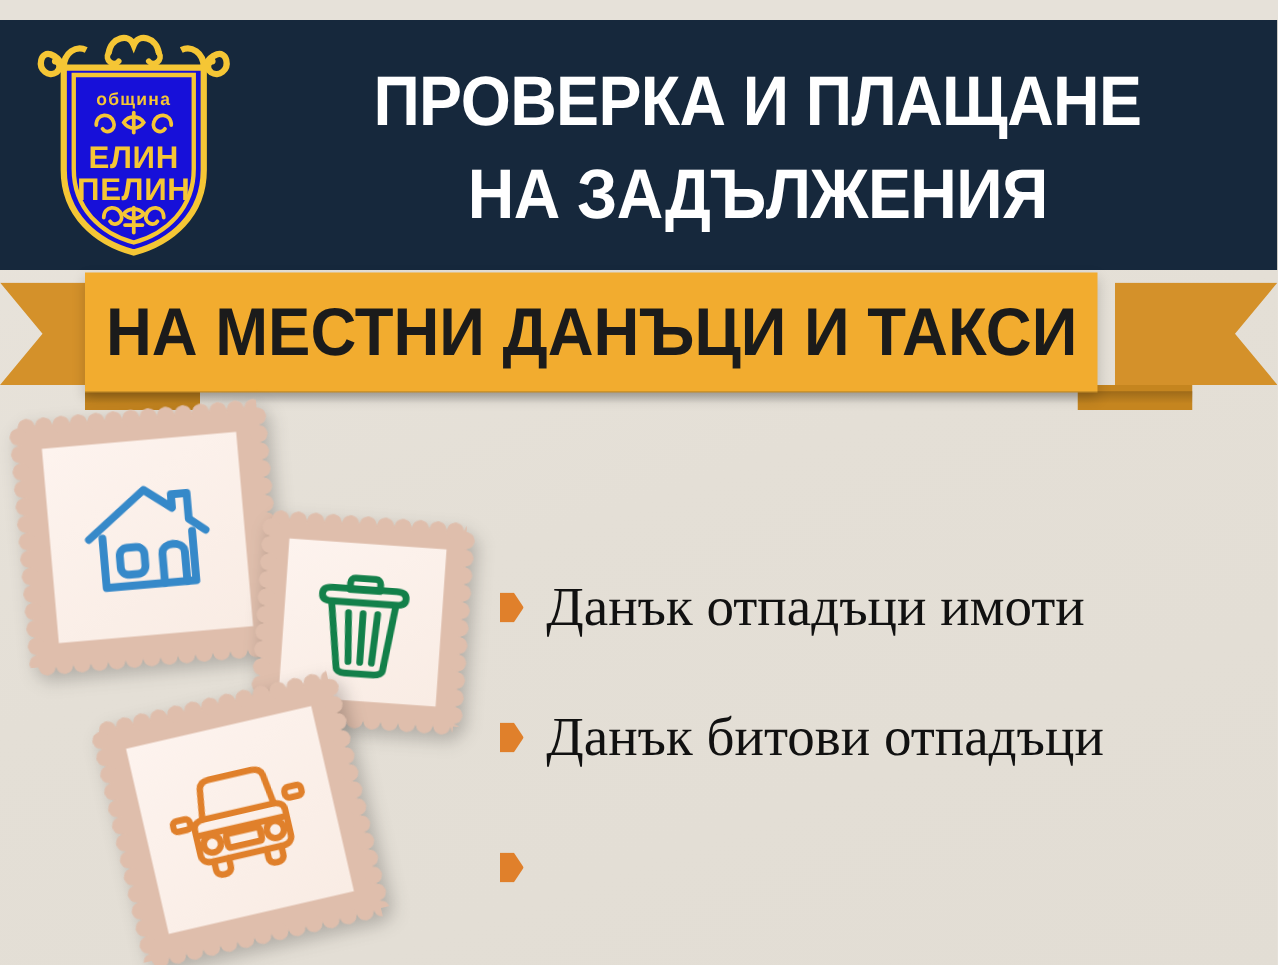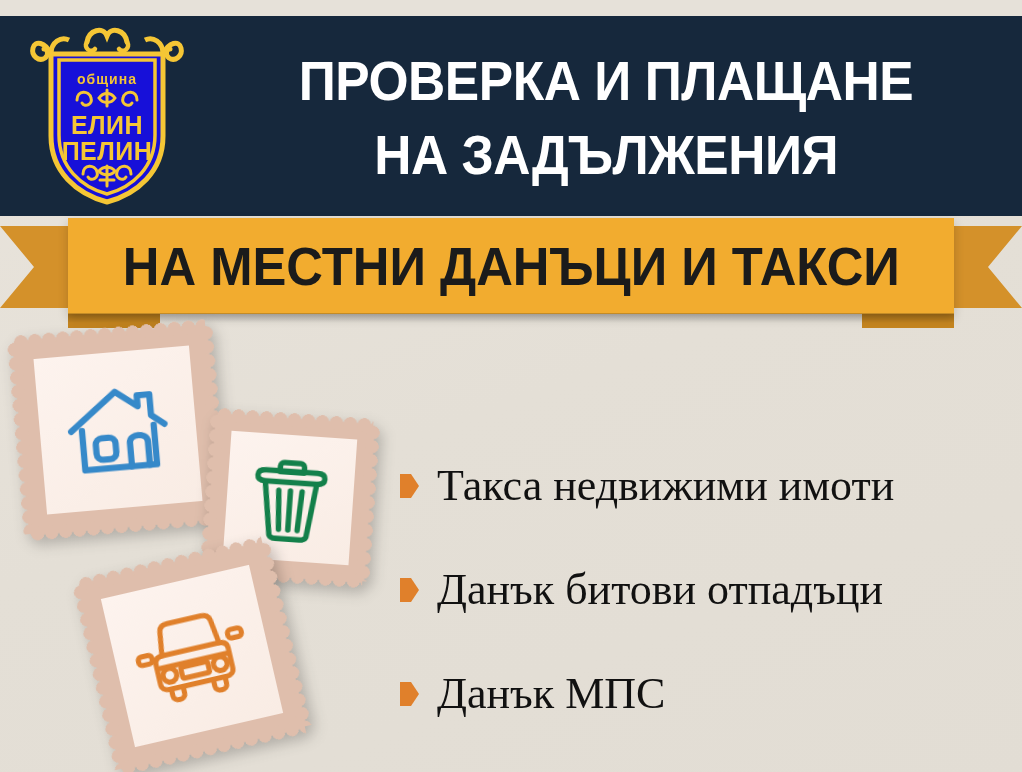--- a/index.html
+++ b/index.html
@@ -58,21 +58,21 @@
   .ribbon-tail.right{
     right:0;
     clip-path:polygon(0 0,130px 0,96px 41px,130px 82px,0 82px);
   }
   .ribbon-fold{
     position:absolute;top:92px;height:20px;width:92px;background:#c5851f;
   }
   .ribbon-fold.left{left:68px;clip-path:polygon(0 0,92px 0,92px 20px,0 20px);}
   .ribbon-fold.right{right:68px;clip-path:polygon(0 0,92px 0,92px 20px,0 20px);}
   .ribbon-main{
-    position:absolute;left:68px;top:2px;width:886px;height:96px;
+    position:absolute;left:68px;top:2px;width:810px;height:96px;
     background:#f2ac2f;
     display:flex;align-items:center;justify-content:center;
     box-shadow:0 4px 10px rgba(0,0,0,0.18);
   }
   .ribbon-text{
     color:#1b1b1b;
     font-family:"Liberation Sans",sans-serif;
     font-weight:bold;
     font-size:54px;
     line-height:56px;
@@ -259,28 +259,27 @@
           <path d="M83 84 V92 C83 96 86 98 90 98 C94 98 97 96 97 92 V84"></path>
         </g>
       </svg>
     </div>
   </div>
 
   <div class="tax-list">
 
     <div class="tax-item">
       <span class="bullet"></span>
-      <span class="tax-label">Такса недвижими имоти</span>
+      <span class="tax-label">Данък отпадъци имоти</span>
     </div>
 
     <div class="tax-item">
       <span class="bullet"></span>
       <span class="tax-label">Данък битови отпадъци</span>
     </div>
 
     <div class="tax-item">
       <span class="bullet"></span>
-      <span class="tax-label">Данък МПС</span>
     </div>
 
   </div>
 
 </div>
 
 </body></html>

